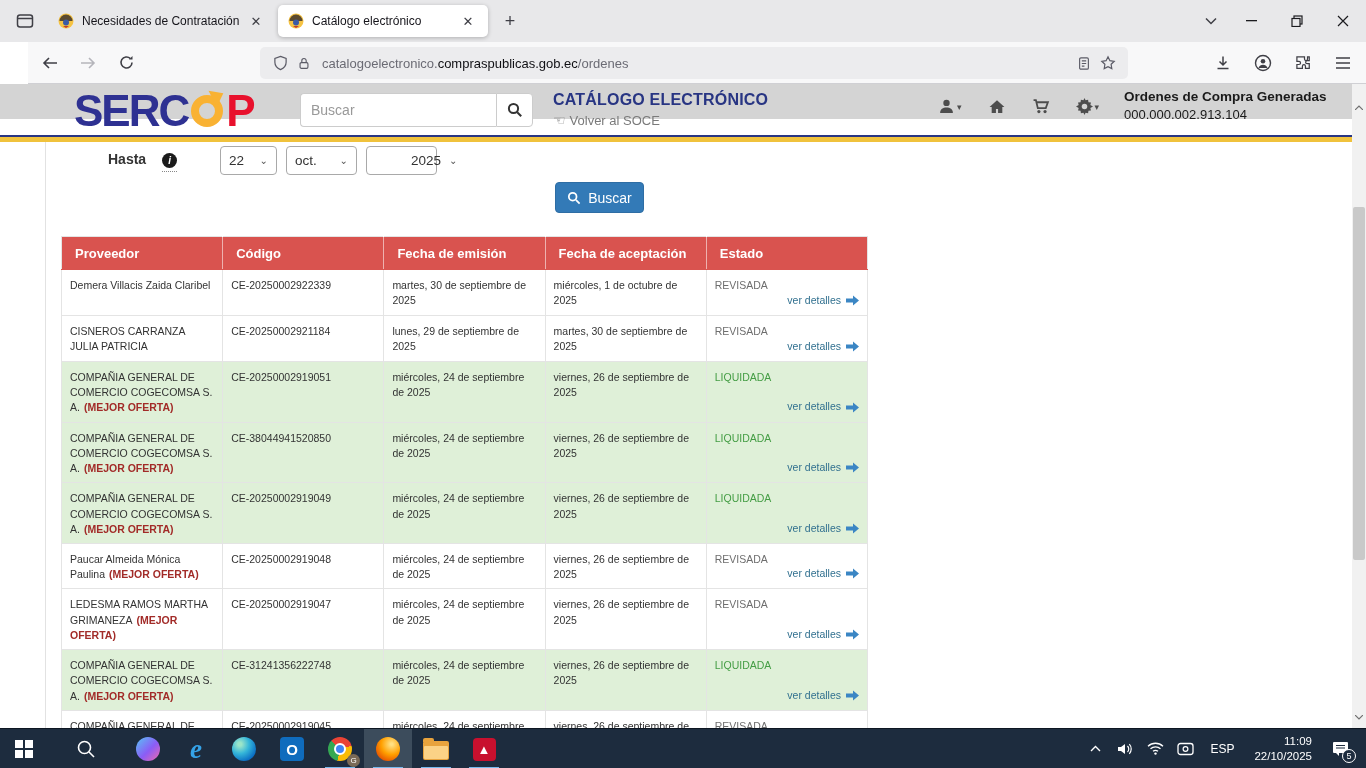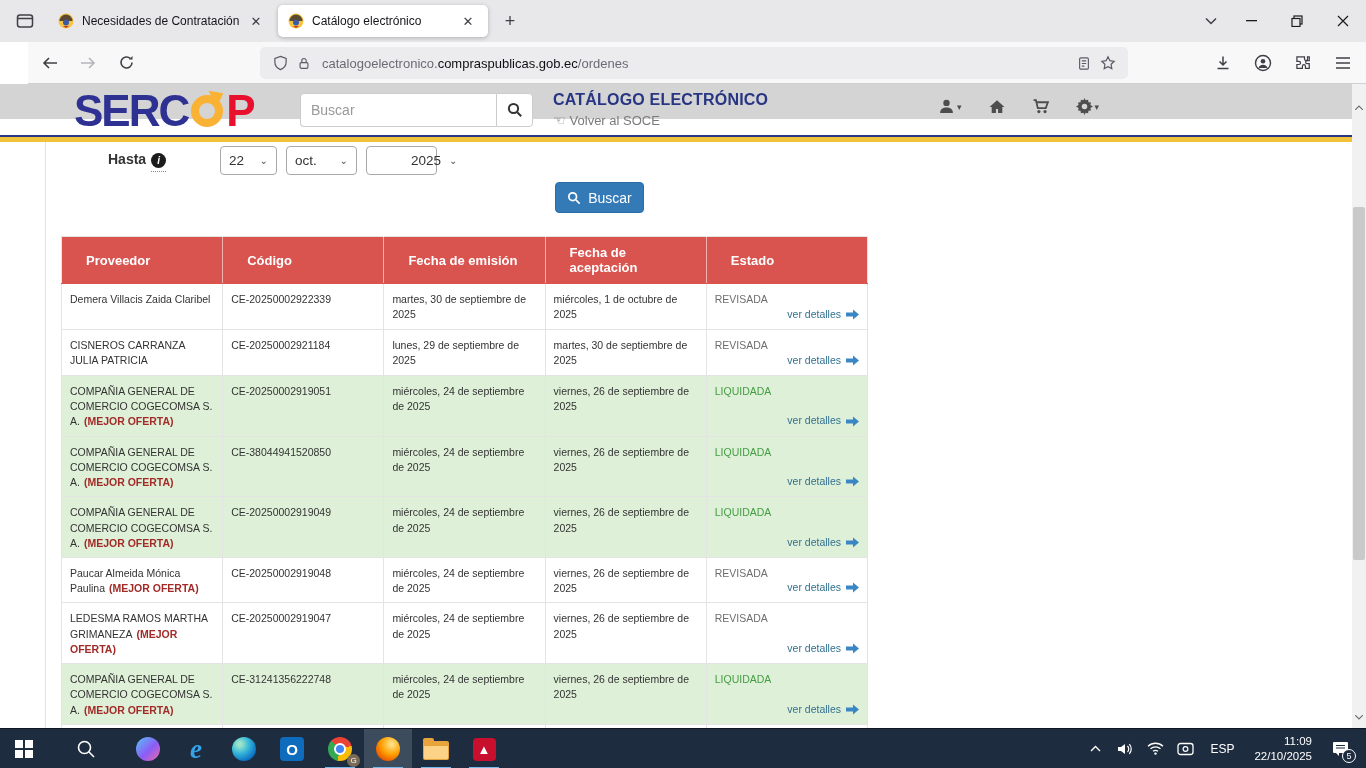--- a/index.html
+++ b/index.html
@@ -57,35 +57,35 @@
   .hdr-ic { display:flex; align-items:center; color:#4d4d4d; }
   .caret { font-size:9px; color:#4d4d4d; margin-left:2px; }
 
   .hdr-orders { position:absolute; left:1124px; top:5px; color:#1a1a1a; }
   .hdr-orders .o1 { font-size:13.5px; font-weight:bold; }
   .hdr-orders .o2 { font-size:13px; margin-top:3px; }
 
   .page-content { position:absolute; top:58px; left:0; right:0; bottom:0; background:#fff; overflow:hidden; }
   .panel-edge { position:absolute; left:45px; top:0; bottom:0; width:1px; background:#e2e2e2; }
 
-  .filter-label { position:absolute; left:108px; top:9px; font-size:14px; font-weight:bold; color:#333; display:flex; align-items:flex-start; gap:5px; }
+  .filter-label { position:absolute; left:108px; top:9px; font-size:14px; font-weight:bold; color:#333; display:flex; align-items:flex-start; gap:16px; }
   .info-wrap { border-bottom:1px dotted #888; padding-bottom:3px; }
   .info-icon { display:inline-flex; width:15px; height:15px; border-radius:50%; background:#1b1b1b; color:#fff; font-size:10px; font-weight:bold; align-items:center; justify-content:center; font-style:italic; }
 
   .sel { position:absolute; top:4px; height:29px; border:1px solid #a9a9a9; border-radius:4px; background:#fff; font-size:13.5px; color:#333; display:flex; align-items:center; justify-content:space-between; padding:0 8px; }
   .sel .chev { font-size:10px; color:#555; margin-left:8px; }
   .sel-day { left:220px; width:57px; }
   .sel-month { left:286px; width:71px; }
   .sel-year { left:366px; width:71px;padding-left:44px; }
 
   .buscar-btn { position:absolute; left:555px; top:40px; width:89px; height:31px; background:#337ab7; border:1px solid #2e6da4; border-radius:4px; color:#fff; font-size:14px; display:flex; align-items:center; justify-content:center; gap:7px; cursor:pointer; }
 
   
   table.orders { position:absolute; left:61px; top:94px; width:807px; border-collapse:collapse; table-layout:fixed; }
-  table.orders th { background:#d9534f; color:#fff; font-size:13px; font-weight:bold; text-align:left; padding:8px 24px; height:33px; border-right:1px solid rgba(255,255,255,.55); border-bottom:1px solid #d9534f; }
+  table.orders th { background:#d9534f; color:#fff; font-size:13px; font-weight:bold; text-align:left; padding:8px 13px; height:33px; border-right:1px solid rgba(255,255,255,.55); border-bottom:1px solid #d9534f; }
   table.orders th:last-child { border-right:none; }
   table.orders td { font-size:10.5px; color:#333; vertical-align:top; padding:8px 7px 6px 8px; border-right:1px solid #e4e4e4; border-bottom:1px solid #e4e4e4; border-left:1px solid #e4e4e4; background:#fff; line-height:1.45; }
   table.orders { border:1px solid #e4e4e4; }
   tr.row-green td { background:#dff0d8; }
   .mo { color:#a22b28; font-weight:bold; margin-left:4px; }
   tbody tr:nth-child(1) td { height:46px; }
   tbody tr:nth-child(2) td { height:46px; }
   tbody tr:nth-child(3) td, tbody tr:nth-child(4) td, tbody tr:nth-child(5) td, tbody tr:nth-child(8) td { height:59px; }
   tbody tr:nth-child(6) td, tbody tr:nth-child(7) td { height:45px; }
   tbody tr:nth-child(9) td { height:52px; }
@@ -310,20 +310,24 @@
         </span>
         <span class="hdr-ic">
           <svg width="17" height="17" viewBox="0 0 16 16">
               <path d="M8 0l1 2.2 2.4-.6.3 2.4 2.4.3-.6 2.4L16 8l-2.5 1.3.6 2.4-2.4.3-.3 2.4-2.4-.6L8 16l-1-2.2-2.4.6-.3-2.4-2.4-.3.6-2.4L0 8l2.5-1.3-.6-2.4 2.4-.3.3-2.4 2.4.6z" fill="#4d4d4d"></path>
               <circle cx="8" cy="8" r="2.6" fill="#d4d4d4"></circle>
             </svg>
           <span class="caret">▾</span>
         </span>
       </div>
 
+      <div class="hdr-orders">
+        <div class="o1">Ordenes de Compra Generadas</div>
+        <div class="o2">000.000.002.913.104</div>
+      </div>
     </div>
     <div class="navy-line"></div>
     <div class="gold-bar"></div>
 
     <div class="page-content">
       <div class="panel-edge"></div>
 
       <div class="filter-label">
         <span>Hasta</span>
         <span class="info-wrap"><span class="info-icon">i</span></span>

